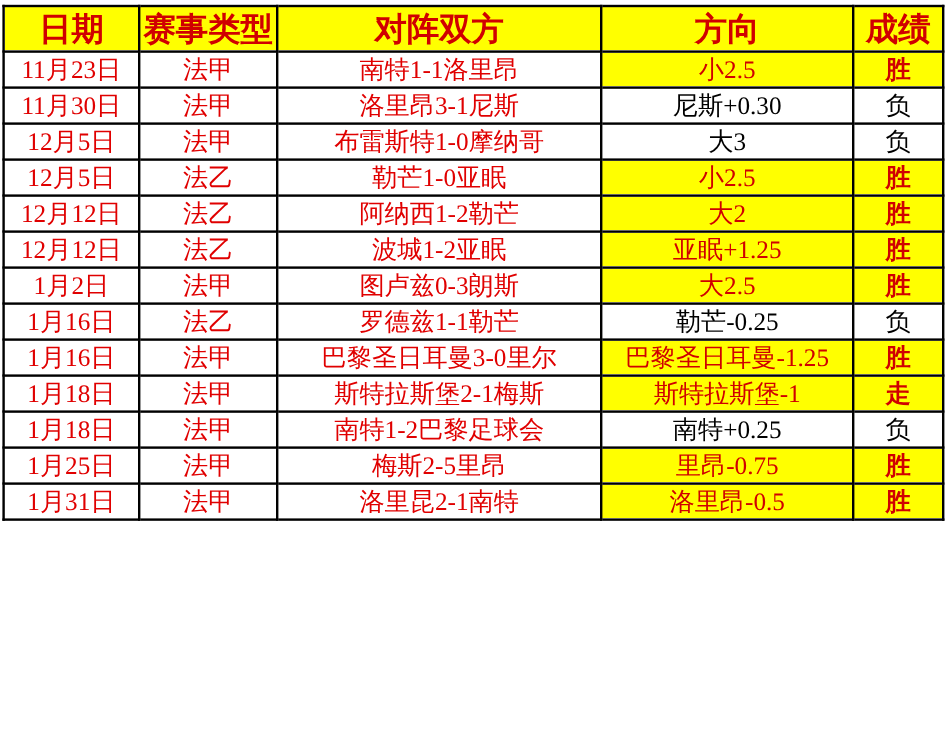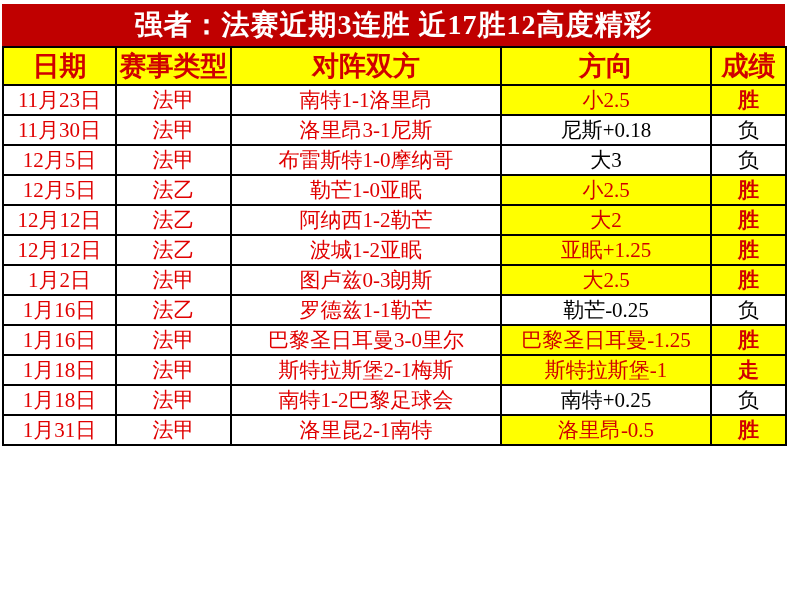--- a/index.html
+++ b/index.html
@@ -59,21 +59,20 @@
   
   tr.hl td.c-dir, tr.hl td.c-res { background: #ffff00; color: #d00000; }
   tr.hl td.c-res { font-weight: bold; }
   
   tr.no td.c-dir, tr.no td.c-res { background: #ffffff; color: #000000; }
 </style>
 </head>
 <body>
 
 <div class="card">
-  <div class="title-bar">强者：法赛近期3连胜  近17胜12高度精彩</div>
 
   <table class="match-table">
     <colgroup>
       <col style="width:113px">
       <col style="width:115px">
       <col style="width:270px">
       <col style="width:210px">
       <col style="width:75px">
     </colgroup>
     <thead>
@@ -93,21 +92,21 @@
     <td class="c-match">南特1-1洛里昂</td>
     <td class="c-dir">小2.5</td>
     <td class="c-res">胜</td>
   </tr>
 
 
   <tr class="no">
     <td class="c-date">11月30日</td>
     <td class="c-league">法甲</td>
     <td class="c-match">洛里昂3-1尼斯</td>
-    <td class="c-dir">尼斯+0.18</td>
+    <td class="c-dir">尼斯+0.30</td>
     <td class="c-res">负</td>
   </tr>
 
   <tr class="no">
     <td class="c-date">12月5日</td>
     <td class="c-league">法甲</td>
     <td class="c-match">布雷斯特1-0摩纳哥</td>
     <td class="c-dir">大3</td>
     <td class="c-res">负</td>
   </tr>
@@ -172,20 +171,27 @@
   </tr>
 
   <tr class="no">
     <td class="c-date">1月18日</td>
     <td class="c-league">法甲</td>
     <td class="c-match">南特1-2巴黎足球会</td>
     <td class="c-dir">南特+0.25</td>
     <td class="c-res">负</td>
   </tr>
 
+  <tr class="hl">
+    <td class="c-date">1月25日</td>
+    <td class="c-league">法甲</td>
+    <td class="c-match">梅斯2-5里昂</td>
+    <td class="c-dir">里昂-0.75</td>
+    <td class="c-res">胜</td>
+  </tr>
 
   <tr class="hl">
     <td class="c-date">1月31日</td>
     <td class="c-league">法甲</td>
     <td class="c-match">洛里昆2-1南特</td>
     <td class="c-dir">洛里昂-0.5</td>
     <td class="c-res">胜</td>
   </tr>
 
 </tbody>

